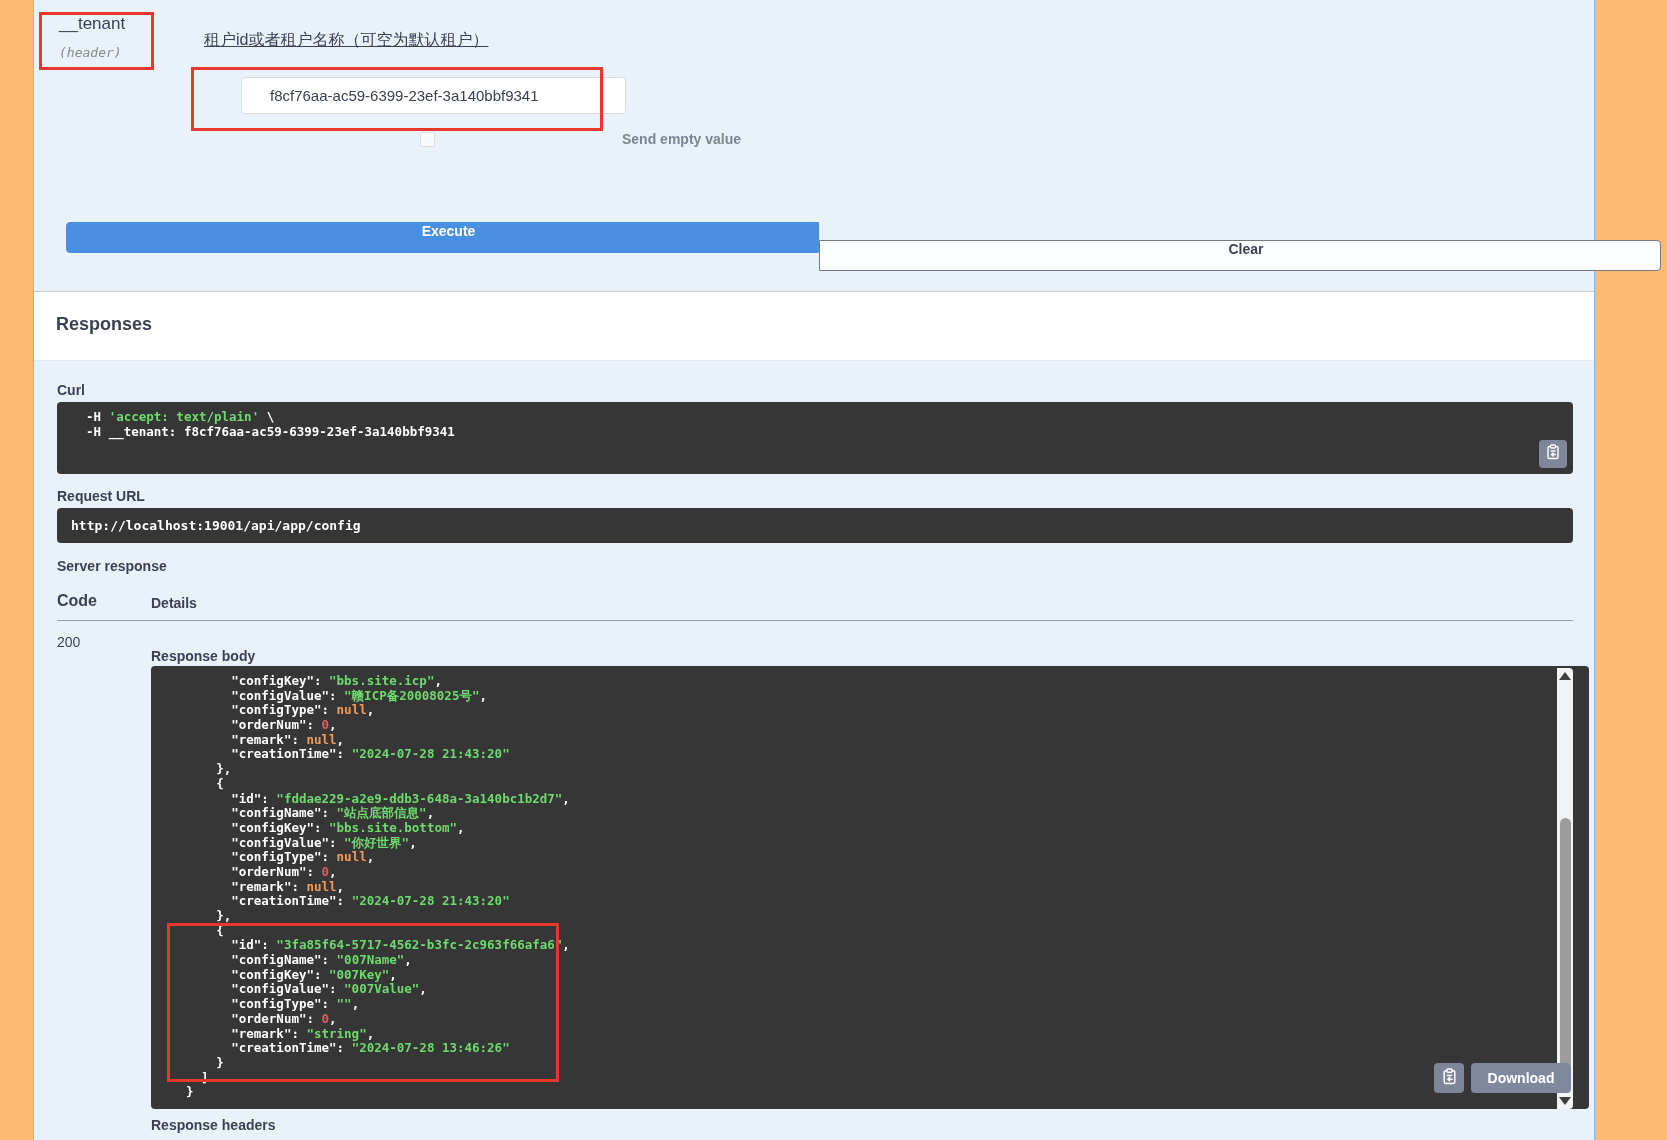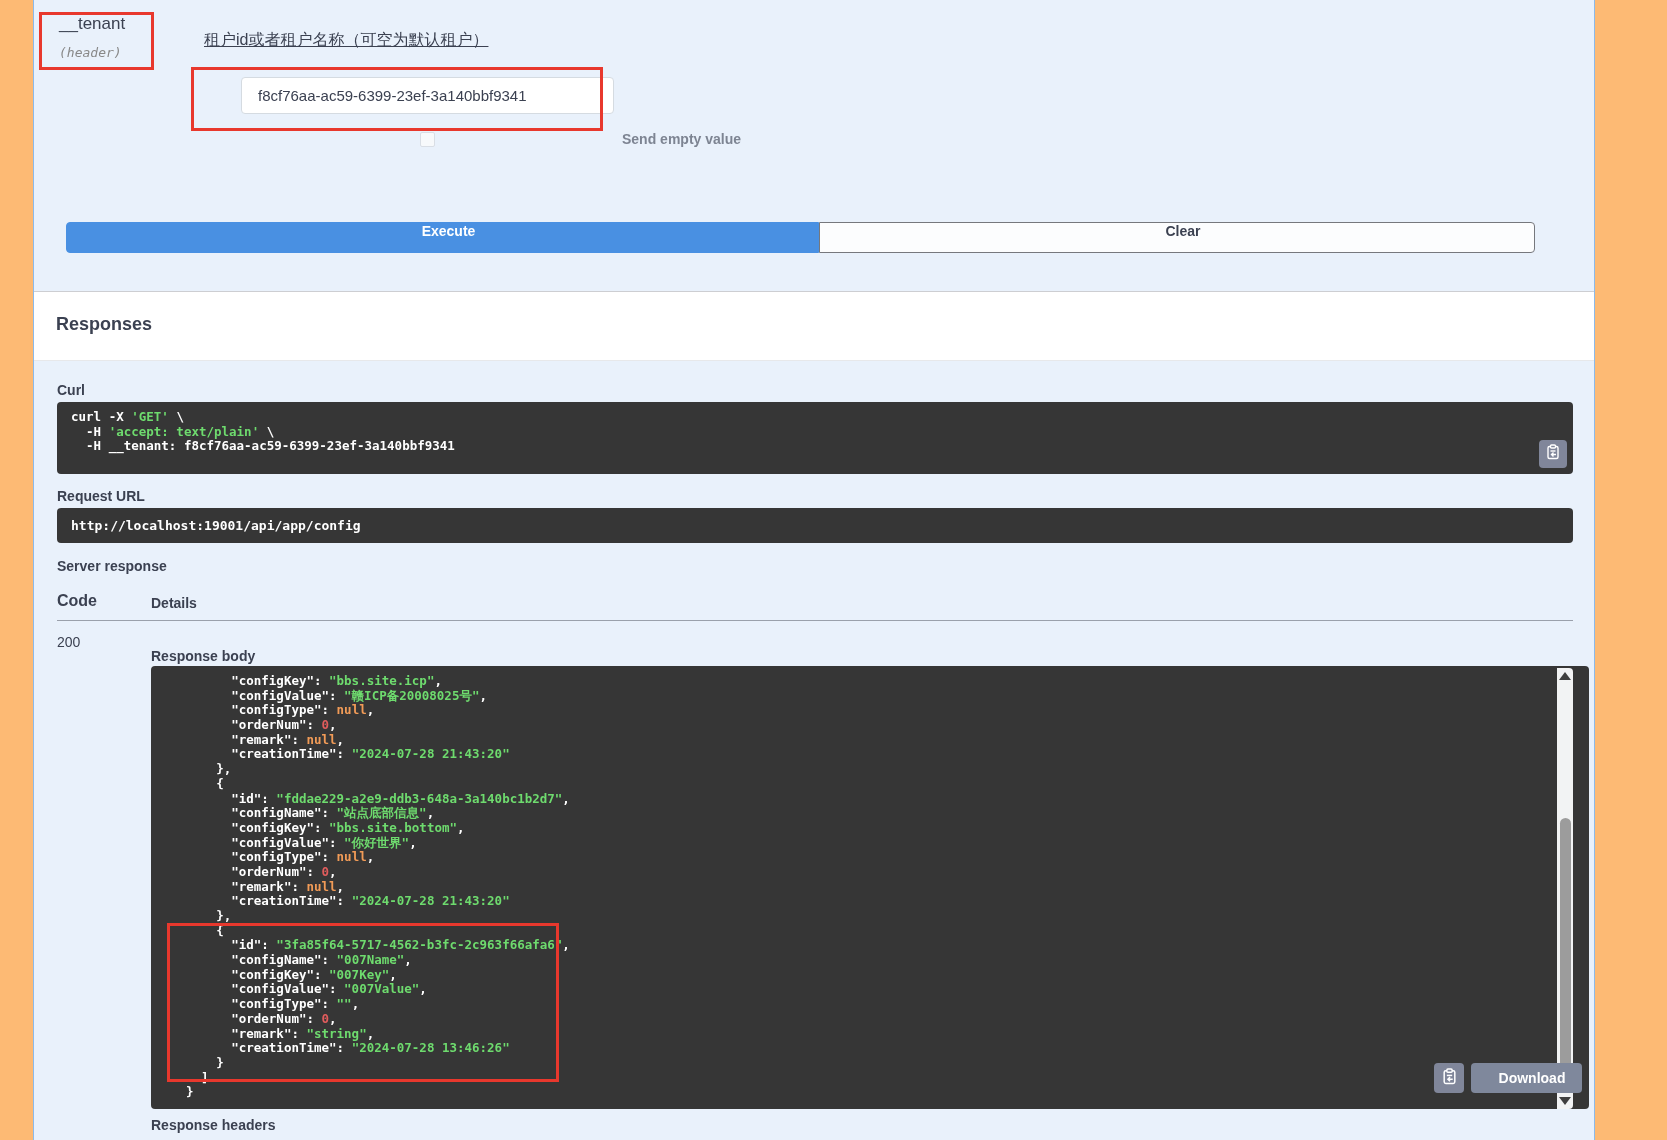--- a/index.html
+++ b/index.html
@@ -11,32 +11,32 @@
          border-right:1px solid var(--panel_border,#8cbae9);box-sizing:border-box;}
   .abs{position:absolute;}
   .lbl{font-weight:bold;font-size:14px;color:var(--text,#3b4151);}
   
   .redbox{position:absolute;border:3px solid var(--annotation,#e8382d);pointer-events:none;}
   
   .param-name{font-size:17px;font-weight:500;color:var(--text,#3b4151);}
   .param-in{font-family:"DejaVu Sans Mono",monospace;font-style:italic;font-size:13px;color:#888;}
   .param-desc{font-size:16px;color:var(--text,#3b4151);}
   .param-input{position:absolute;left:207px;top:77px;width:355px;height:35px;background:#fff;
-               border:1px solid #d5dbe1;border-radius:4px;padding:0 0 0 16px;font-size:15px;
+               border:1px solid #d5dbe1;border-radius:4px;padding:0 0 0 28px;font-size:15px;
                color:var(--text,#3b4151);font-family:"Liberation Sans",sans-serif;box-sizing:content-box;}
   .chk{position:absolute;left:386px;top:132px;width:13px;height:13px;border:1px solid #d9dee5;
        background:#f7f9fb;border-radius:2px;}
   .send-empty{position:absolute;left:588px;top:131px;font-weight:bold;font-size:14px;color:#7d8492;}
   
   .btn{position:absolute;top:222px;height:31px;display:flex;align-items:flex-start;justify-content:center;
        font-weight:bold;font-size:14px;box-sizing:border-box;cursor:pointer;padding-left:12px;}
   .btn-execute{left:65px;width:753px;background:var(--execute,#4990e2);color:#fff;
                border-radius:4px 0 0 4px;border:1px solid var(--execute,#4990e2);}
-  .btn-clear{left:818px;width:716px;background:#fcfdfe;color:var(--text,#3b4151);
-             border:1px solid #76787d;border-radius:0 4px 4px 0;}
+  .btn-clear{left:818px;width:842px;background:#fcfdfe;color:var(--text,#3b4151);
+             border:1px solid #76787d;border-radius:0 4px 4px 0;margin-top:18px;}
   
   .resp-band{position:absolute;left:34px;top:291px;width:1560px;height:68px;background:#fff;
              border-top:1px solid rgba(59,65,81,.25);border-bottom:1px solid rgba(59,65,81,.12);}
   .resp-title{position:absolute;left:22px;top:22px;font-weight:bold;font-size:18px;color:var(--text,#3b4151);}
   
   .darkblock{position:absolute;background:var(--dark_bg,#363636);border-radius:4px;box-sizing:border-box;}
   .code{font-family:"DejaVu Sans Mono",monospace;font-weight:bold;font-size:12.5px;color:#fff;}
   .cl{white-space:pre;line-height:14.7px;height:14.7px;}
   #curl-block .cl{line-height:14.5px;height:14.5px;}
   .tk-p{color:#ffffff;}
@@ -51,21 +51,21 @@
   
   .sb-track{position:absolute;left:1556px;top:668px;width:16px;height:441px;background:#f2f3f4;
             border-radius:0 4px 4px 0;}
   .sb-thumb{position:absolute;left:2.5px;top:150px;width:11px;height:250px;background:#9c9c9c;border-radius:6px;}
   .tri-up{width:0;height:0;border-left:6px solid transparent;border-right:6px solid transparent;
           border-bottom:8px solid #3f3f3f;position:absolute;left:2px;top:4px;}
   .tri-down{width:0;height:0;border-left:6px solid transparent;border-right:6px solid transparent;
           border-top:8px solid #3f3f3f;position:absolute;left:2px;bottom:4px;}
   
   .dl-btn{position:absolute;left:1470px;top:1063px;width:100px;height:30px;background:#7f889c;border-radius:4px;
-          color:#fff;font-weight:bold;font-size:14px;display:flex;align-items:center;justify-content:center;cursor:pointer;padding-left:11px;}
+          color:#fff;font-weight:bold;font-size:14px;display:flex;align-items:center;justify-content:center;cursor:pointer;}
 </style>
 </head>
 <body>
 
 <div id="screen">
   <div class="panel">
 
     <div class="abs" style="left:25px;top:14px;">
       <div class="param-name">__tenant</div>
       <div class="param-in" style="margin-top:11px;">(header)</div>
@@ -84,21 +84,20 @@
     <div class="btn btn-clear" style="left:785px;">
         <span>Clear</span>
       </div>
 
     <div class="resp-band" style="left:0;">
       <div class="resp-title">Responses</div>
     </div>
 
     <div class="abs lbl" style="left:23px;top:382px;">Curl</div>
     <div class="darkblock code" id="curl-block" style="left:23px;top:402px;width:1516px;height:72px;padding:8px 0 0 14px;">
-        <div class="cl"><span class="tk-p">curl -X </span><span class="tk-s">'GET'</span><span class="tk-p"> \</span></div>
         <div class="cl"><span class="tk-p">  -H </span><span class="tk-s">'accept: text/plain'</span><span class="tk-p"> \</span></div>
         <div class="cl"><span class="tk-p">  -H __tenant: f8cf76aa-ac59-6399-23ef-3a140bbf9341</span></div>
       </div>
     <div class="copy-btn" style="left:1505px;top:440px;">
       <span>
         <svg width="16" height="16" viewBox="0 0 16 16" fill="none" stroke="#fff" stroke-width="1.4">
           <rect x="3" y="2.5" width="10" height="12" rx="1.5"></rect>
           <rect x="5.5" y="1" width="5" height="3" rx="1" fill="#80869a"></rect>
           <line x1="5.5" y1="7" x2="10.5" y2="7"></line>
           <path d="M11 10.5 H6.5 M8.5 8.5 L6.5 10.5 L8.5 12.5"></path>

